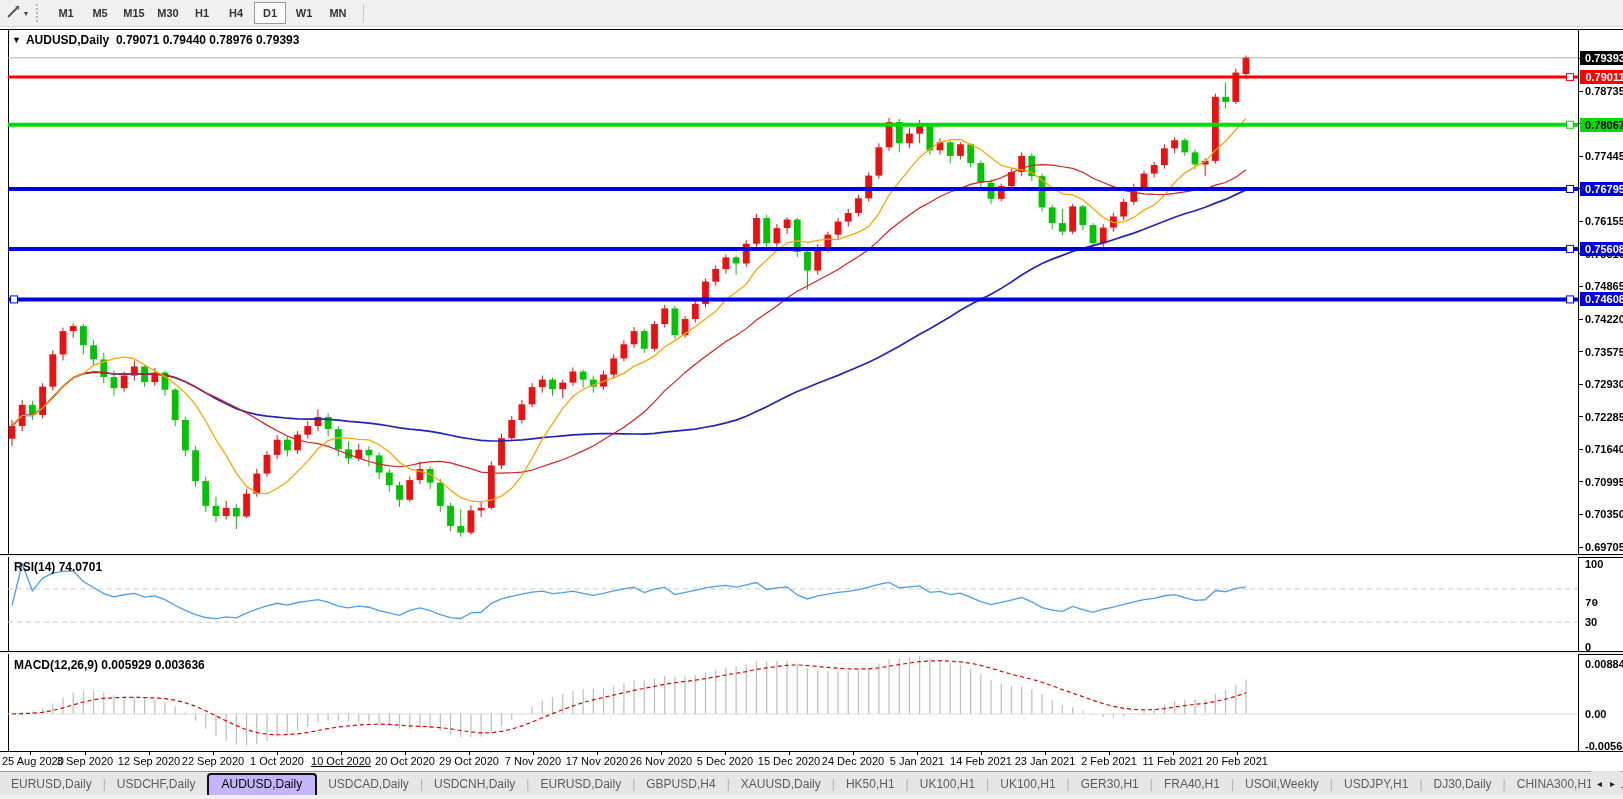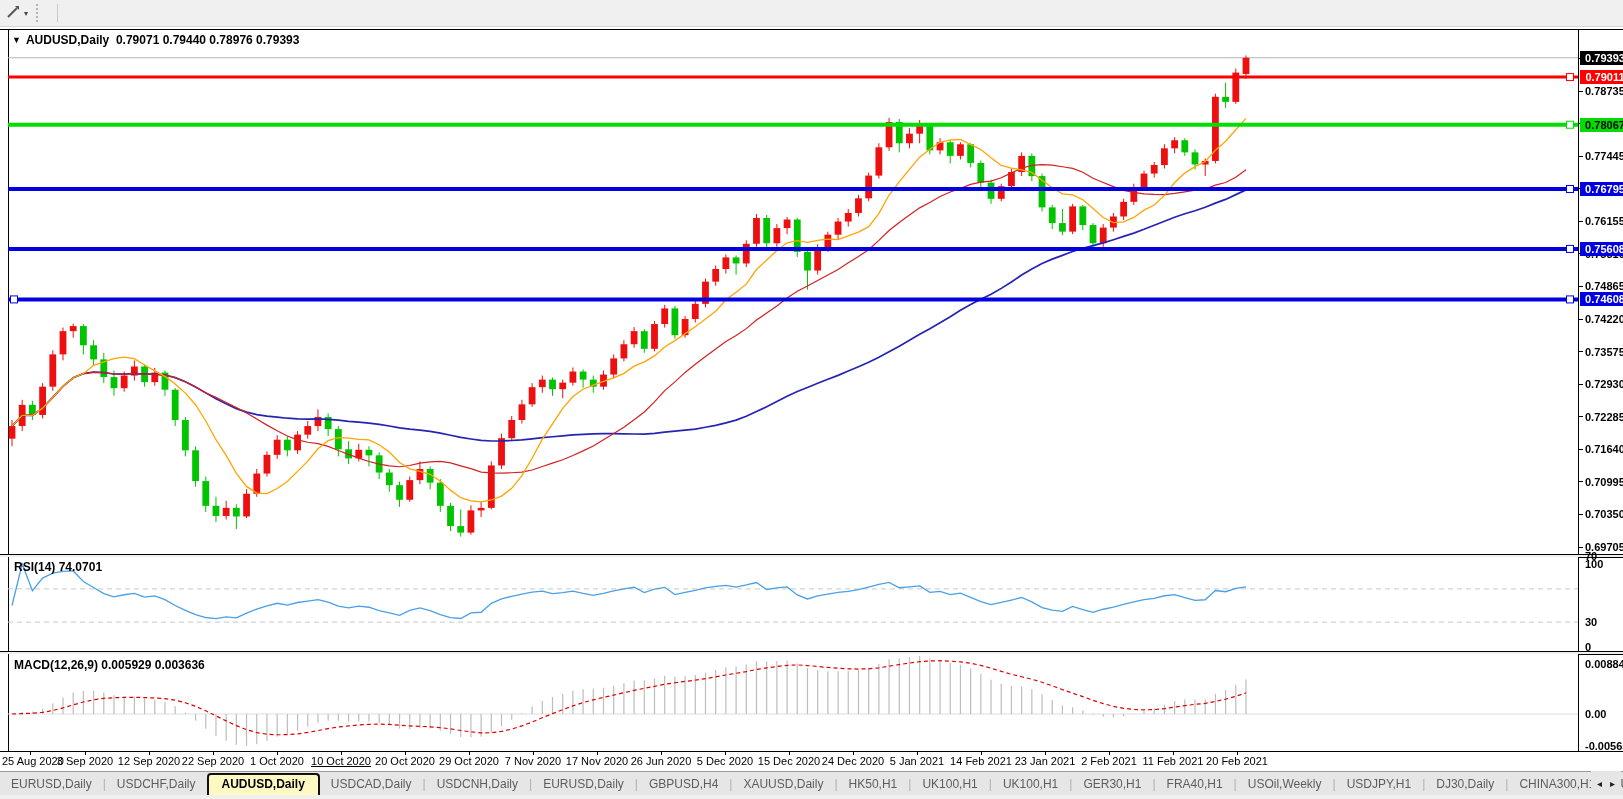--- a/index.html
+++ b/index.html
@@ -30,21 +30,21 @@
   .pdash{position:absolute;left:1578px;width:5px;height:1px;background:#000;}
   .pbadge{position:absolute;left:1580px;width:50px;height:14px;line-height:14px;font-size:11px;
     font-weight:bold;text-align:center;}
   .datelabel{position:absolute;top:755px;font-size:11px;color:#000;width:84px;text-align:center;
     white-space:nowrap;}
   .datetick{position:absolute;top:751px;width:1px;height:4px;background:#000;}
   
   .tabbar{position:absolute;left:0;top:771px;width:1623px;height:24px;background:#e6e6e6;
     border-top:1px solid #9a9a9a;display:flex;align-items:center;overflow:hidden;white-space:nowrap;}
   .tab{font-size:12px;color:#5d5d5d;padding:3px 11px;cursor:pointer;}
-  .tab.active{background:#fef9c3;color:#000;font-weight:bold;border:2px solid #111;border-bottom:none;
+  .tab.active{background:#c4b5fd;color:#000;font-weight:normal;border:2px solid #111;border-bottom:none;
     border-radius:4px 4px 0 0;padding:2px 13px 5px 13px;}
   .tabsep{color:#b0b0b0;font-size:12px;}
   .tab-arrows{position:absolute;right:2px;top:771px;height:24px;display:flex;align-items:center;
     background:#e6e6e6;padding:0 2px;}
   .tab-arrow{font-size:10px;color:#222;padding:0 4px;cursor:pointer;}
   .bottomstrip{position:absolute;left:0;top:795px;width:1623px;height:4px;background:#f0f0f0;}
 </style>
 </head>
 <body>
 
@@ -54,20 +54,31 @@
     <div class="tool-icon">
       <span>
         <svg width="15" height="15" viewBox="0 0 15 15">
           <path d="M2 13 L11 4" stroke="#555" stroke-width="2" fill="none"></path>
           <path d="M9 2 L13 2 L13 6 Z" fill="#555"></path>
         </svg>
       </span>
       <span class="caret">▾</span>
     </div>
     <div class="grip"></div>
+    <div id="tfButtons" style="display:flex;">
+        <div class="tf-btn">M1</div>
+        <div class="tf-btn">M5</div>
+        <div class="tf-btn">M15</div>
+        <div class="tf-btn">M30</div>
+        <div class="tf-btn">H1</div>
+        <div class="tf-btn">H4</div>
+        <div class="tf-btn active">D1</div>
+        <div class="tf-btn">W1</div>
+        <div class="tf-btn">MN</div>
+      </div>
     <div class="tb-sep"></div>
   </div>
 
   <div class="hline1" style="top:29px"></div>
   <div class="hsep" style="top:554px"></div>
   <div class="hsep" style="top:651px"></div>
   <div class="hline1" style="top:751px"></div>
 
   <svg id="svgMain" class="panel-svg" style="top:30px" width="1579" height="524">
       <rect x="0" y="0" width="1579" height="524" fill="#fff"></rect>
@@ -506,21 +517,21 @@
       <div class="ptick" style="top: 409.725px;">0.72285</div>
       <div class="pdash" style="top: 448.797px;"></div>
       <div class="ptick" style="top: 442.297px;">0.71640</div>
       <div class="pdash" style="top: 481.37px;"></div>
       <div class="ptick" style="top: 474.87px;">0.70995</div>
       <div class="pdash" style="top: 513.942px;"></div>
       <div class="ptick" style="top: 507.442px;">0.70350</div>
       <div class="pdash" style="top: 546.515px;"></div>
       <div class="ptick" style="top: 540.015px;">0.69705</div>
       <div class="ptick" style="top: 557px;">100</div>
-      <div class="ptick" style="top: 549px;">70</div>
+      <div class="ptick" style="top: 596px; font-family: Liberation Mono, monospace;">70</div>
       <div class="ptick" style="top: 615.1px;">30</div>
       <div class="ptick" style="top: 640px;">0</div>
       <div class="ptick" style="top: 657.001px;">0.00884</div>
       <div class="ptick" style="top: 707px;">0.00</div>
       <div class="ptick" style="top: 738.962px;">-0.005651</div>
       <div class="pbadge" style="top: 70.062px; background: rgb(255, 0, 0); color: rgb(255, 255, 255);">0.79011</div>
       <div class="pbadge" style="top: 117.734px; background: rgb(0, 221, 0); color: rgb(0, 0, 0);">0.78067</div>
       <div class="pbadge" style="top: 181.97px; background: rgb(0, 0, 224); color: rgb(255, 255, 255);">0.76795</div>
       <div class="pbadge" style="top: 241.913px; background: rgb(0, 0, 224); color: rgb(255, 255, 255);">0.75608</div>
       <div class="pbadge" style="top: 292.413px; background: rgb(0, 0, 224); color: rgb(255, 255, 255);">0.74608</div>
@@ -539,21 +550,21 @@
       <div class="datelabel" style="left: 299px; text-decoration: underline;">10 Oct 2020</div>
       <div class="datetick" style="left: 405px;"></div>
       <div class="datelabel" style="left: 363px;">20 Oct 2020</div>
       <div class="datetick" style="left: 469px;"></div>
       <div class="datelabel" style="left: 427px;">29 Oct 2020</div>
       <div class="datetick" style="left: 533px;"></div>
       <div class="datelabel" style="left: 491px;">7 Nov 2020</div>
       <div class="datetick" style="left: 597px;"></div>
       <div class="datelabel" style="left: 555px;">17 Nov 2020</div>
       <div class="datetick" style="left: 661px;"></div>
-      <div class="datelabel" style="left: 619px;">26 Jun 2020</div>
+      <div class="datelabel" style="left: 619px;">26 Nov 2020</div>
       <div class="datetick" style="left: 725px;"></div>
       <div class="datelabel" style="left: 683px;">5 Dec 2020</div>
       <div class="datetick" style="left: 789px;"></div>
       <div class="datelabel" style="left: 747px;">15 Dec 2020</div>
       <div class="datetick" style="left: 853px;"></div>
       <div class="datelabel" style="left: 811px; text-align: center;">24 Dec 2020</div>
       <div class="datetick" style="left: 917px;"></div>
       <div class="datelabel" style="left: 875px;">5 Jan 2021</div>
       <div class="datetick" style="left: 981px;"></div>
       <div class="datelabel" style="left: 939px;">14 Feb 2021</div>

